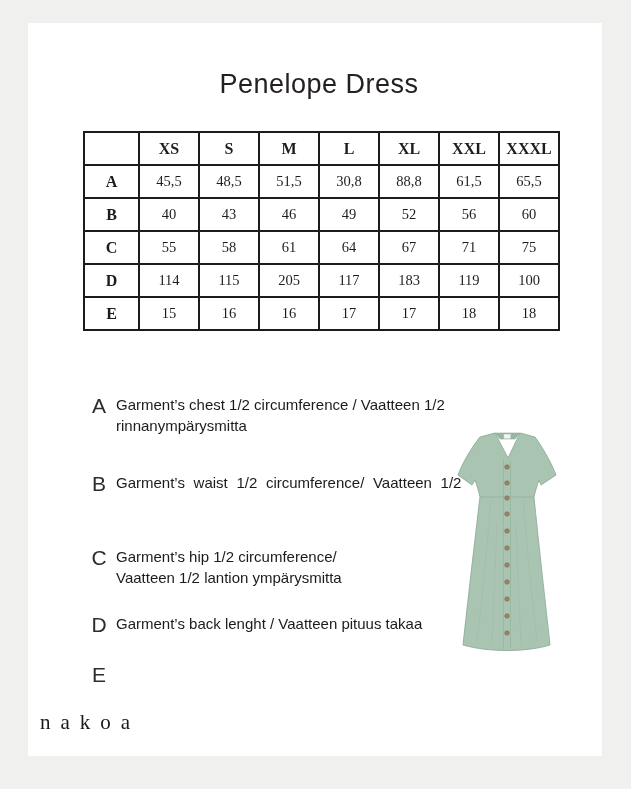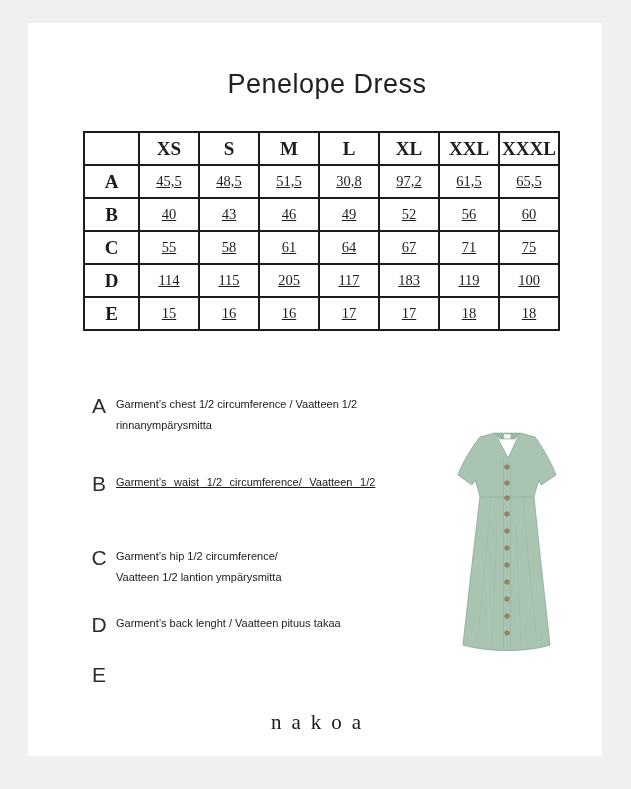--- a/index.html
+++ b/index.html
@@ -9,58 +9,58 @@
     font-family:"Liberation Sans",sans-serif;
     color:#1e1b1b;
     position:relative;
   }
   .card{
     position:absolute;left:28px;top:23px;
     width:574px;height:733px;
     background:#ffffff;
   }
   .title{
-    position:absolute;left:12px;top:46px;width:574px;
+    position:absolute;left:4px;top:46px;width:574px;
     text-align:center;
     font-family:"Liberation Sans",sans-serif;
     font-size:27px;letter-spacing:0.5px;
     color:#242021;font-weight:400;
   }
   table.size-table{
     position:absolute;left:55px;top:108px;
     border-collapse:collapse;table-layout:fixed;
     font-family:"Liberation Serif",serif;
   }
   table.size-table td,table.size-table th{
     border:2px solid #1c1c1c;
     height:31px;padding:0;
     text-align:center;vertical-align:middle;
     background:#fff;
   }
-  table.size-table th{font-weight:bold;font-size:19px;}
-  table.size-table td{font-weight:normal;font-size:14.5px;color:#1d1d1d;text-decoration:underline;}
+  table.size-table th{font-weight:bold;font-size:16px;}
+  table.size-table td{font-weight:normal;font-size:14.5px;color:#1d1d1d;}
   col.c-label{width:55px;}
   col.c-size{width:60px;}
 
   .legend-item{position:absolute;left:58px;display:flex;align-items:flex-start;}
   .legend-letter{
     width:26px;flex:0 0 26px;
     font-size:21px;line-height:23px;font-weight:400;color:#2e2b2b;
     text-align:center;
   }
   .legend-text{
     margin-left:4px;
-    font-size:11px;line-height:21px;color:#1d1a1a;
+    font-size:15px;line-height:21px;color:#1d1a1a;
   }
   .legend-line{white-space:nowrap;}
-  .legend-line.spread{word-spacing:4.5px;text-decoration:underline;}
+  .legend-line.spread{word-spacing:4.5px;}
   .dress-figure{position:absolute;left:425px;top:405px;width:105px;height:230px;}
   .brand{
     position:absolute;left:0;top:687px;width:574px;
-    text-align:center;
+    text-align:left;
     font-family:"Liberation Serif",serif;
     font-size:21px;font-weight:400;
     letter-spacing:10px;padding-left:12px;box-sizing:border-box;
     color:#1c1919;
   }
 </style>
 </head>
 <body>
 
 <div class="card">
@@ -90,21 +90,21 @@
         <th>XXXL</th>
       </tr>
     </thead>
     <tbody>
       <tr>
         <th>A</th>
         <td>45,5</td>
         <td>48,5</td>
         <td>51,5</td>
         <td>30,8</td>
-        <td>97,2</td>
+        <td>88,8</td>
         <td>61,5</td>
         <td>65,5</td>
       </tr>
       <tr>
         <th>B</th>
         <td>40</td>
         <td>43</td>
         <td>46</td>
         <td>49</td>
         <td>52</td>

